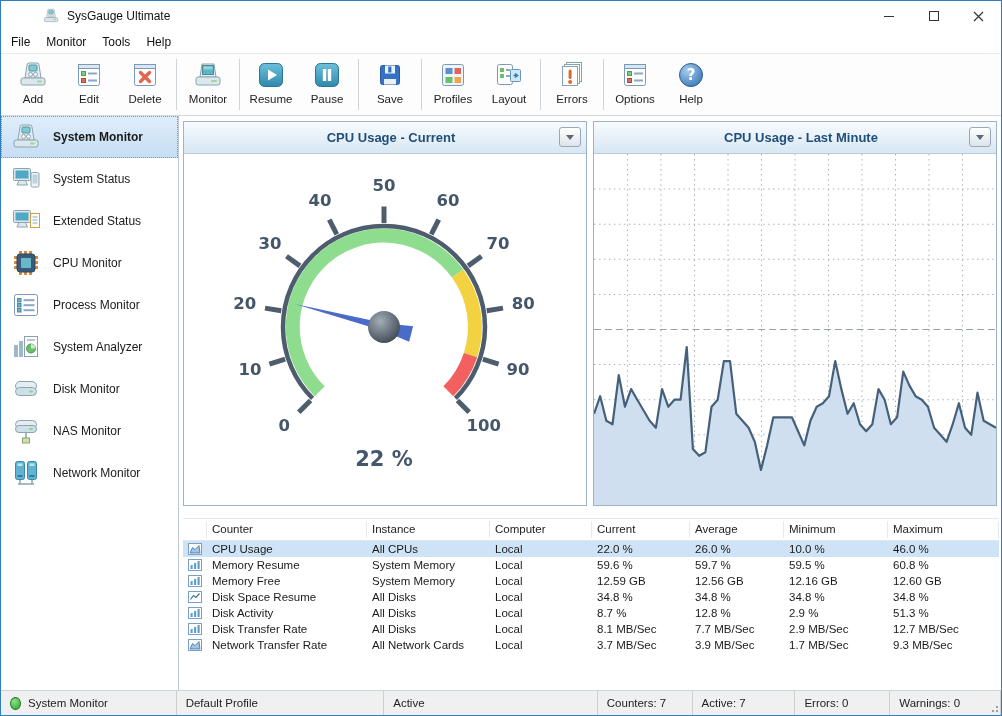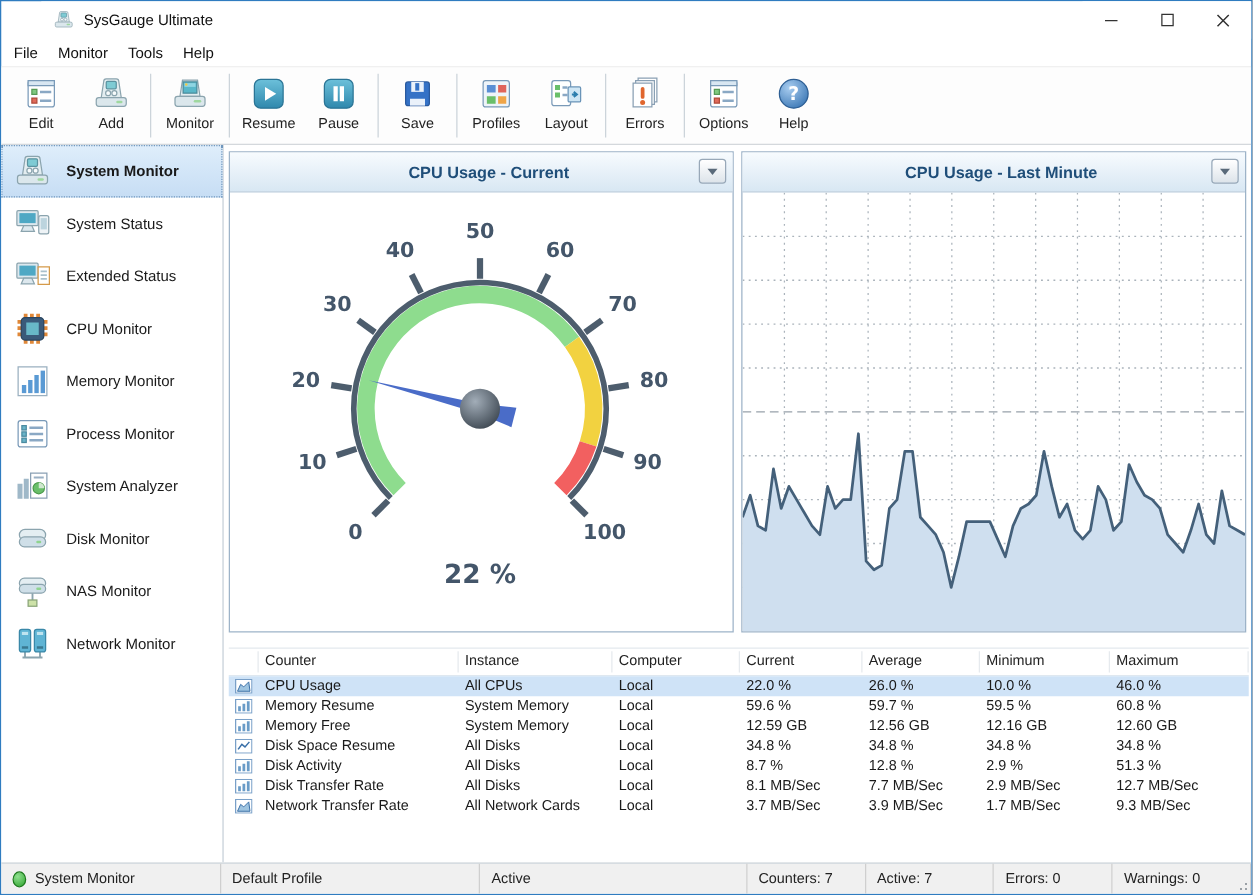--- a/index.html
+++ b/index.html
@@ -102,39 +102,47 @@
   <div class="menubar" id="menubar">
       <span class="menu-item">File</span>
       <span class="menu-item">Monitor</span>
       <span class="menu-item">Tools</span>
       <span class="menu-item">Help</span>
     </div>
 
   <div class="toolbar" id="toolbar">
       <button class="tb-btn">
        <span class="tb-icon"><svg viewBox="0 0 32 32">
+            <path d="M8 19 L10 6 a2 2 0 0 1 2-2 h8 a2 2 0 0 1 2 2 l2 13 z" fill="#e3edf0" stroke="#8ba4ae"></path>
+            <rect x="12" y="6" width="8" height="6" rx="1" fill="#7ecbd4" stroke="#5b93a0"></rect>
+            <circle cx="13.5" cy="15.5" r="2" fill="#f7fbfc" stroke="#8ba4ae"></circle>
+            <circle cx="18.5" cy="15.5" r="2" fill="#f7fbfc" stroke="#8ba4ae"></circle>
+            <path d="M6 19 h20 a2 2 0 0 1 2 2 v3 a2 2 0 0 1 -2 2 h-20 a2 2 0 0 1 -2 -2 v-3 a2 2 0 0 1 2 -2 z" fill="#dbe7ec" stroke="#8ba4ae"></path>
+            <rect x="20" y="21.5" width="5" height="2" rx="1" fill="#9fd89f"></rect>
+          </svg></span>
+       <span class="tb-label">Add</span>
+     </button>
+      <button class="tb-btn">
+       <span class="tb-icon"><svg viewBox="0 0 32 32">
             <rect x="5.5" y="5.5" width="21" height="21" rx="2" fill="#fff" stroke="#7a9ab8"></rect>
             <rect x="5.5" y="5.5" width="21" height="4" fill="#d9e7f2" stroke="#7a9ab8"></rect>
             <rect x="8.5" y="12.5" width="4" height="4" fill="#7fc97f" stroke="#569a56"></rect>
             <rect x="8.5" y="19.5" width="4" height="4" fill="#e06a5a" stroke="#b04a3a"></rect>
             <line x1="15" y1="14.5" x2="24" y2="14.5" stroke="#8aa8c4" stroke-width="2"></line>
             <line x1="15" y1="21.5" x2="24" y2="21.5" stroke="#8aa8c4" stroke-width="2"></line>
           </svg></span>
        <span class="tb-label">Edit</span>
      </button>
       <button class="tb-btn">
        <span class="tb-icon"><svg viewBox="0 0 32 32">
-            <path d="M8 19 L10 6 a2 2 0 0 1 2-2 h8 a2 2 0 0 1 2 2 l2 13 z" fill="#e3edf0" stroke="#8ba4ae"></path>
-            <rect x="12" y="6" width="8" height="6" rx="1" fill="#7ecbd4" stroke="#5b93a0"></rect>
-            <circle cx="13.5" cy="15.5" r="2" fill="#f7fbfc" stroke="#8ba4ae"></circle>
-            <circle cx="18.5" cy="15.5" r="2" fill="#f7fbfc" stroke="#8ba4ae"></circle>
-            <path d="M6 19 h20 a2 2 0 0 1 2 2 v3 a2 2 0 0 1 -2 2 h-20 a2 2 0 0 1 -2 -2 v-3 a2 2 0 0 1 2 -2 z" fill="#dbe7ec" stroke="#8ba4ae"></path>
-            <rect x="20" y="21.5" width="5" height="2" rx="1" fill="#9fd89f"></rect>
-          </svg></span>
-       <span class="tb-label">Add</span>
+            <rect x="5.5" y="5.5" width="21" height="21" rx="2" fill="#fff" stroke="#7a9ab8"></rect>
+            <rect x="5.5" y="5.5" width="21" height="4" fill="#d9e7f2" stroke="#7a9ab8"></rect>
+            <path d="M11.5 13.5 L20.5 22.5 M20.5 13.5 L11.5 22.5" stroke="#e2654f" stroke-width="3.4" stroke-linecap="round"></path>
+          </svg></span>
+       <span class="tb-label">Delete</span>
      </button>
       <span class="tb-sep"></span>
       <button class="tb-btn">
        <span class="tb-icon"><svg viewBox="0 0 32 32">
             <path d="M8 18 L10 5 h12 l2 13 z" fill="#e3edf0" stroke="#8ba4ae"></path>
             <rect x="10.5" y="6.5" width="11" height="9" fill="#59b7c9" stroke="#4a8a9a"></rect>
             <rect x="11.5" y="7.5" width="9" height="3" fill="#8fd5e2"></rect>
             <circle cx="13" cy="8.5" r="1" fill="#f2c744"></circle>
             <path d="M6 18 h20 a2 2 0 0 1 2 2 v4 a2 2 0 0 1 -2 2 h-20 a2 2 0 0 1 -2 -2 v-4 a2 2 0 0 1 2 -2 z" fill="#dbe7ec" stroke="#8ba4ae"></path>
             <rect x="19" y="21" width="6" height="2" rx="1" fill="#9fd89f"></rect>
@@ -296,32 +304,20 @@
                 <rect x="19" y="4" width="3" height="3.5"></rect>
                 <rect x="9" y="24.5" width="3" height="3.5"></rect>
                 <rect x="14" y="24.5" width="3" height="3.5"></rect>
                 <rect x="19" y="24.5" width="3" height="3.5"></rect>
               </g>
               <rect x="7" y="7" width="18" height="18" rx="3" fill="#3a5a7a" stroke="#2a4560"></rect>
               <rect x="11" y="11" width="10" height="10" fill="#68b8c8"></rect>
             </svg>
           </span>
      <span class="side-label">CPU Monitor</span>
-   </div>
-        <div class="side-item">
-     <span class="side-icon">
-            <svg viewBox="0 0 32 32">
-              <rect x="4.5" y="4.5" width="23" height="23" fill="#fff" stroke="#9ab0c0"></rect>
-              <rect x="7.5" y="19" width="3.5" height="6.5" fill="#5a9ad4"></rect>
-              <rect x="12.5" y="15" width="3.5" height="10.5" fill="#5a9ad4"></rect>
-              <rect x="17.5" y="11" width="3.5" height="14.5" fill="#5a9ad4"></rect>
-              <rect x="22.5" y="7.5" width="3.5" height="18" fill="#5a9ad4"></rect>
-            </svg>
-          </span>
-     <span class="side-label">Memory Monitor</span>
    </div>
         <div class="side-item">
      <span class="side-icon">
             <svg viewBox="0 0 32 32">
               <rect x="4.5" y="5.5" width="23" height="21" rx="2" fill="#fff" stroke="#7a9ab8"></rect>
               <g fill="#6ab4c8" stroke="#4a8aa0">
                 <rect x="7.5" y="9.5" width="3.5" height="3.5"></rect>
                 <rect x="7.5" y="14.5" width="3.5" height="3.5"></rect>
                 <rect x="7.5" y="19.5" width="3.5" height="3.5"></rect>
               </g>

